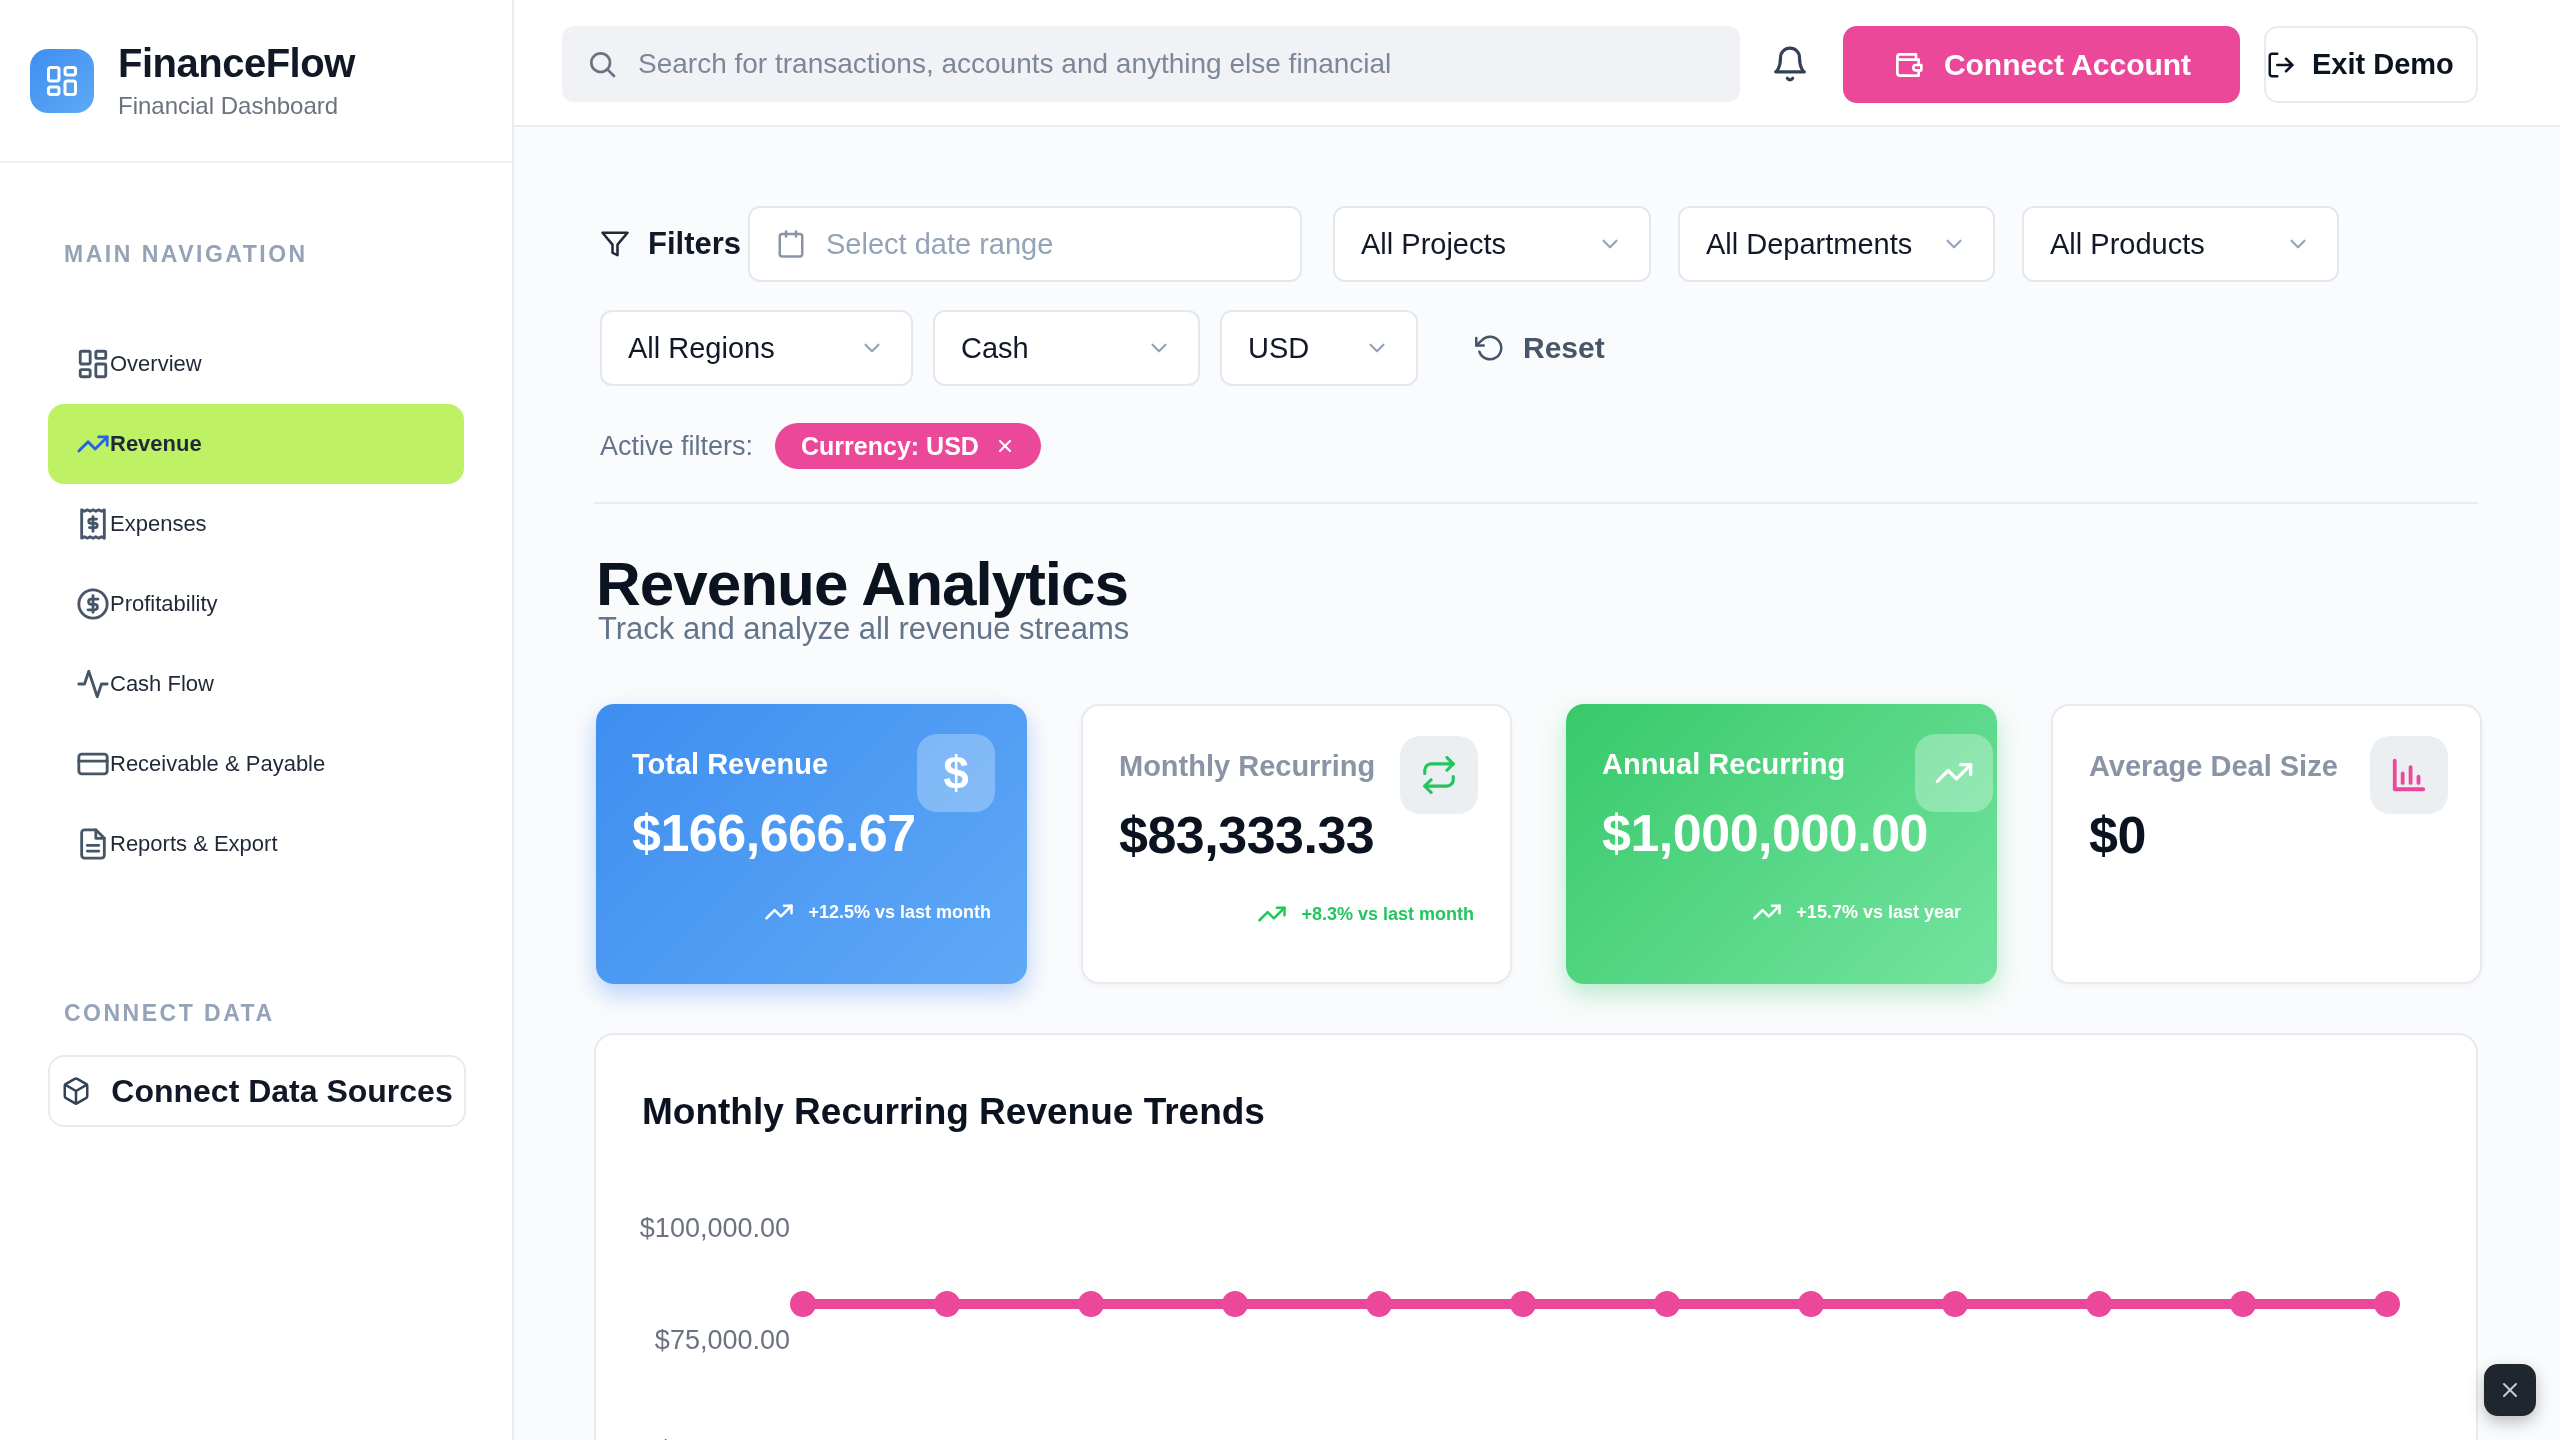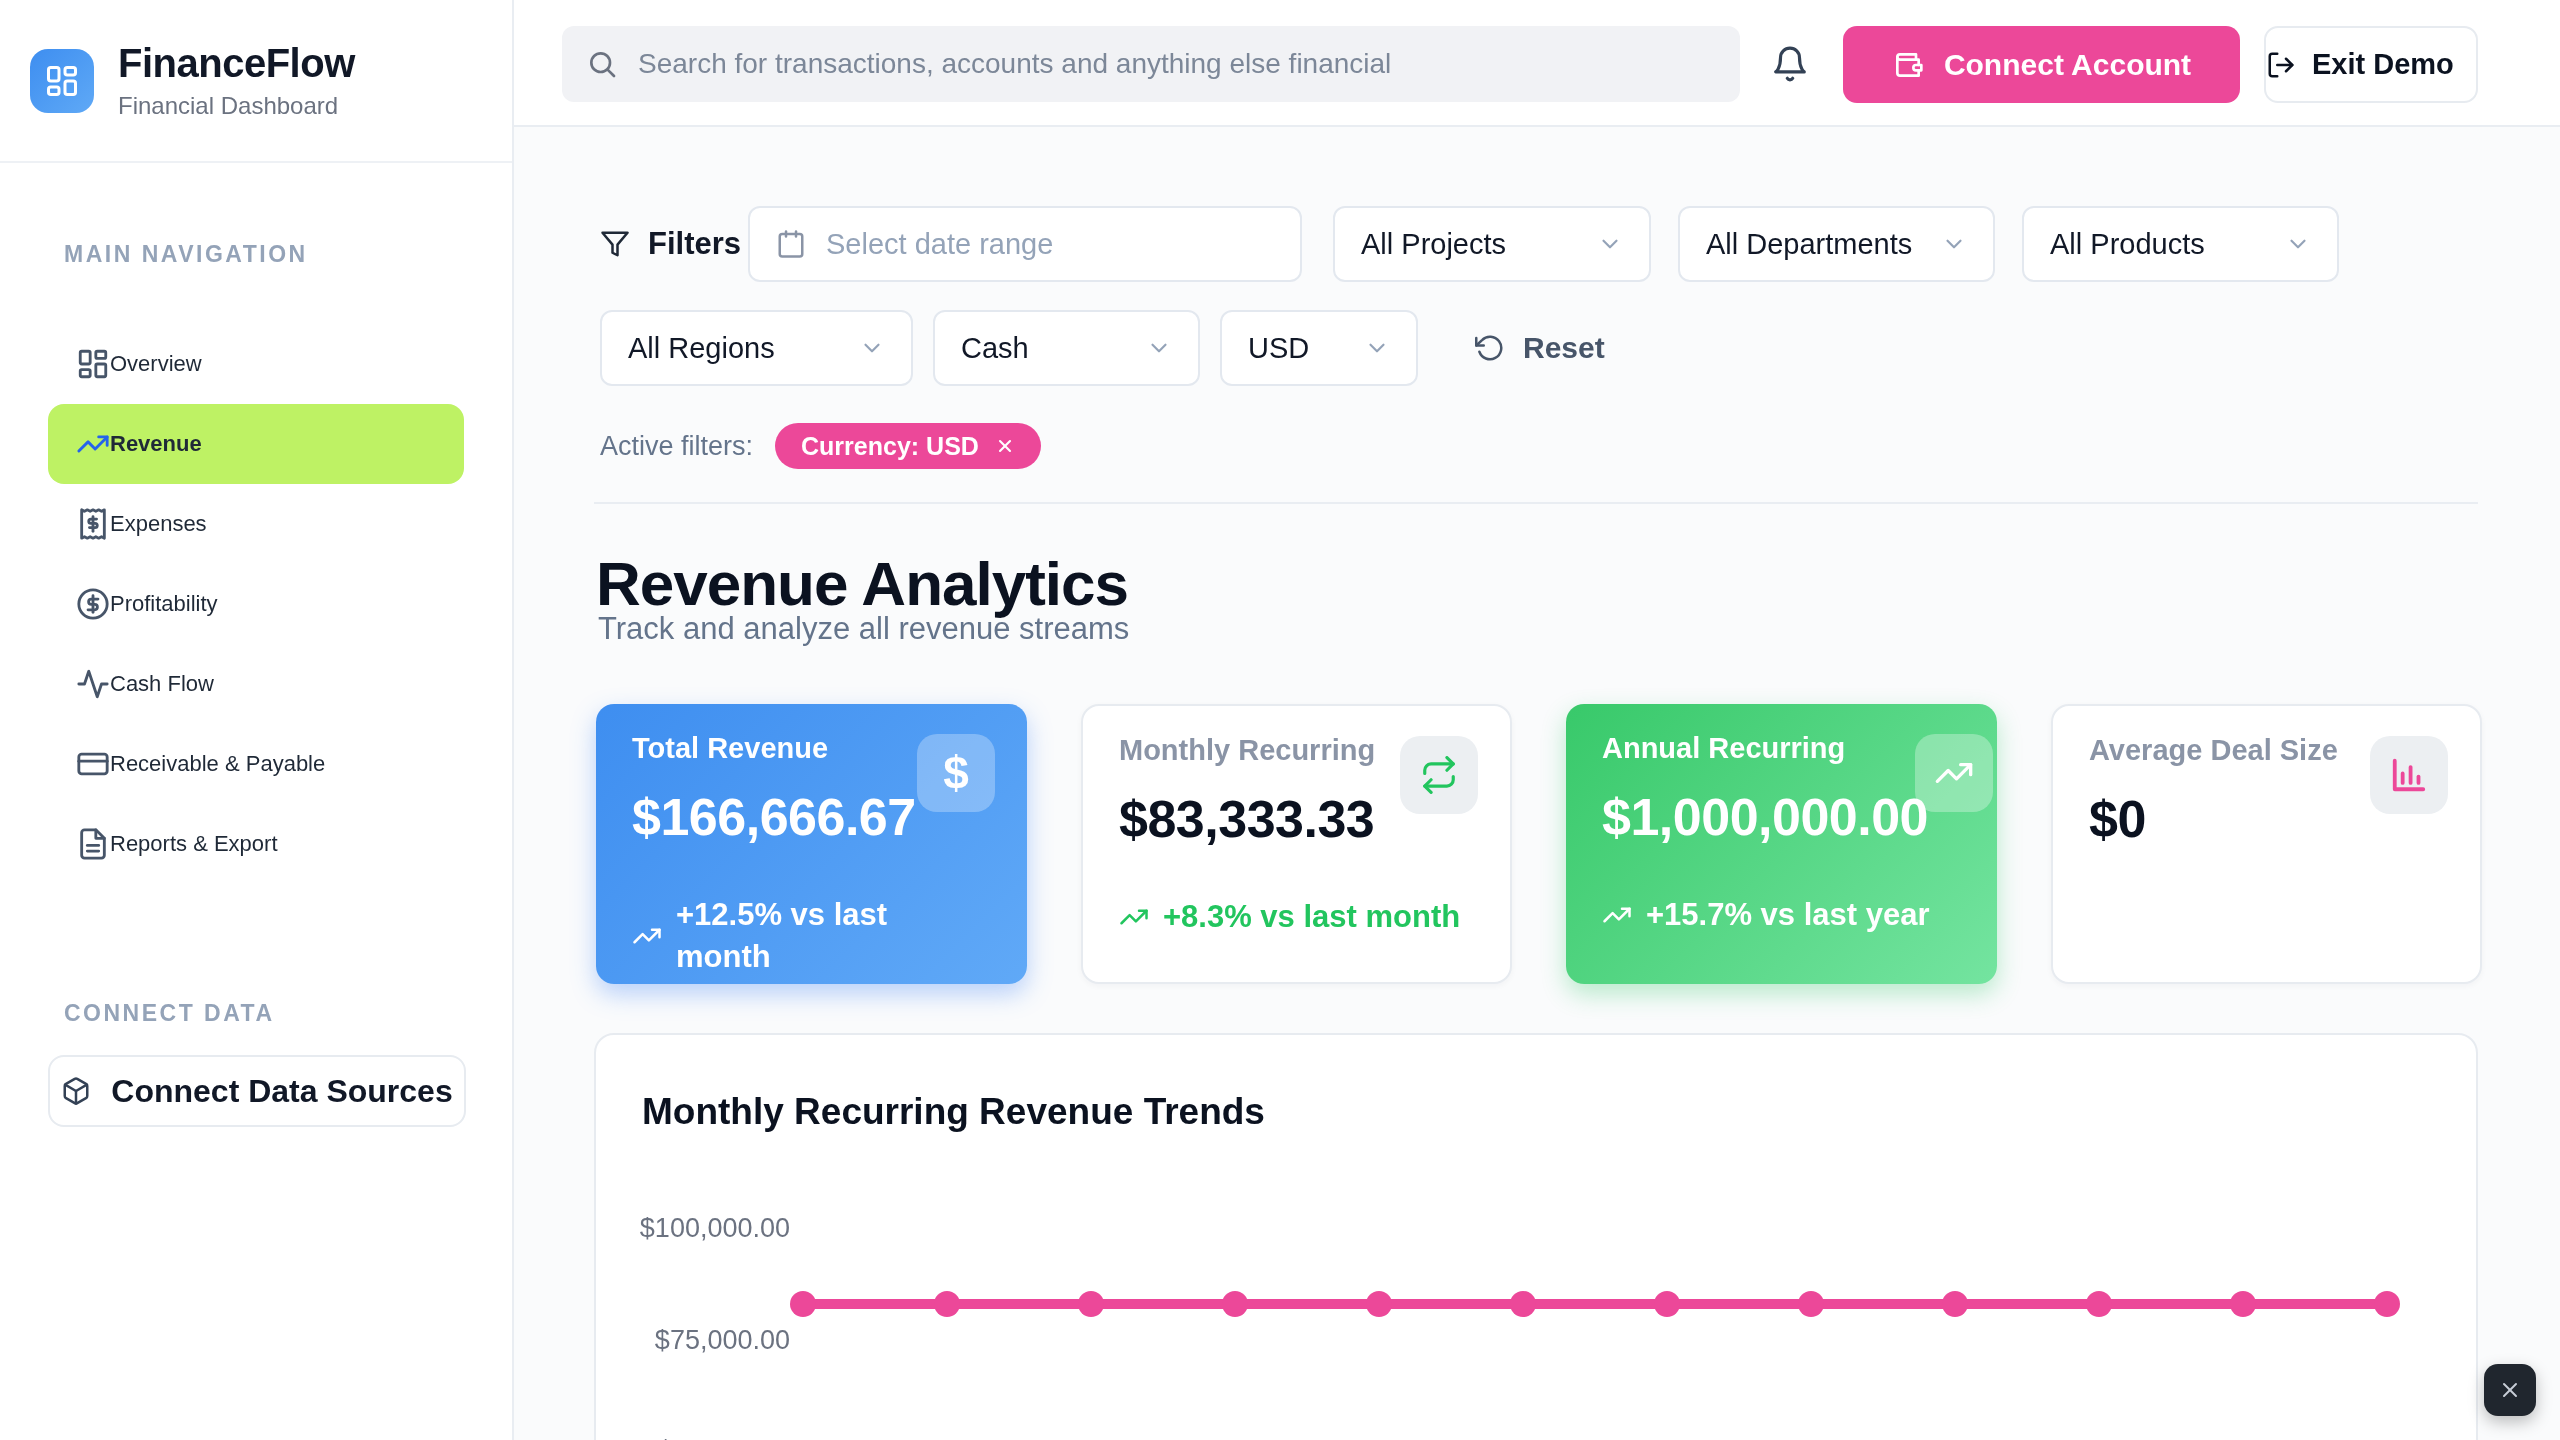--- a/index.html
+++ b/index.html
@@ -79,29 +79,29 @@
   .chip { height:46px; border-radius:23px; background:#EC4899; color:#fff; display:flex; align-items:center;
           gap:16px; padding:0 26px; font-size:25px; font-weight:700; cursor:pointer; }
   .chip .ic { width:20px; height:20px; stroke-width:2.5; }
 
   .hr { position:absolute; left:0; top:375px; width:1884px; border-top:2px solid #E9EDF2; }
   .page-title { position:absolute; left:2px; top:421px; font-size:62px; font-weight:800; color:#0B1220; letter-spacing:-1px; }
   .page-sub { position:absolute; left:4px; top:484px; font-size:31px; color:#64748B; }
 
   
   .cards { position:absolute; left:2px; top:577px; display:flex; gap:54px; }
-  .card { position:relative; width:431px; height:280px; border-radius:18px; padding:28px 36px; overflow:hidden; }
+  .card { position:relative; width:431px; height:280px; border-radius:18px; padding:44px 36px; overflow:hidden; }
   .card.white { background:#fff; border:2px solid #E7EBF0; box-shadow:0 2px 6px rgba(15,23,42,0.04); }
   .card.blue  { background:linear-gradient(135deg,#3E8EF0 0%,#60A9F7 100%); color:#fff; box-shadow:0 10px 24px rgba(59,130,246,0.35); }
   .card.green { background:linear-gradient(135deg,#38C96A 0%,#74E4A0 100%); color:#fff; box-shadow:0 10px 24px rgba(34,197,94,0.30); }
   .card-title { font-size:29px; font-weight:600; }
   .card.white .card-title { color:#8A94A6; }
   .card-value { font-size:52px; font-weight:800; margin-top:22px; letter-spacing:-0.5px; }
   .card.white .card-value { color:#0B1220; }
-  .card-trend { display:flex; align-items:center; gap:14px; margin-top:47px; font-size:31px; font-weight:600; line-height:1.35; }
+  .card-trend { display:flex; align-items:center; gap:14px; margin-top:34px; font-size:18px; font-weight:600; line-height:1.35;justify-content:flex-end; }
   .card-trend .ic { width:30px; height:30px; flex:0 0 auto; }
   .card-trend .txt { max-width:300px; }
   .card.green .card-trend .txt { max-width:none; }
   .card.white .card-trend { color:#22C55E; }
   .badge { position:absolute; top:30px; right:32px; width:78px; height:78px; border-radius:20px;
            display:flex; align-items:center; justify-content:center; }
   .card.blue .badge  { background:rgba(255,255,255,0.28); color:#fff; }
   .card.green .badge { background:rgba(255,255,255,0.30); color:#fff; right:4px; }
   .card.white .badge { background:#ECEFF2; }
   .badge .dollar { font-size:46px; font-weight:600; color:#fff; }

